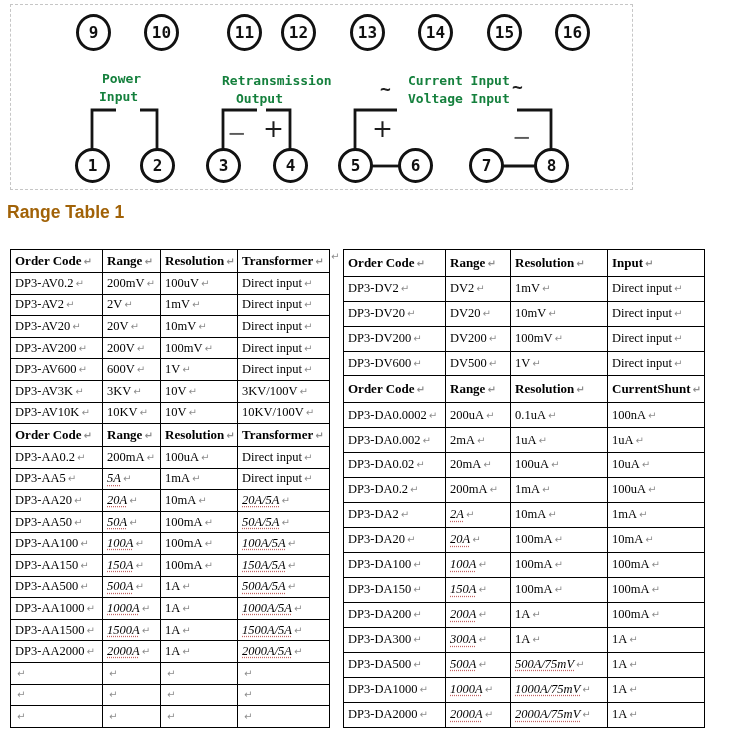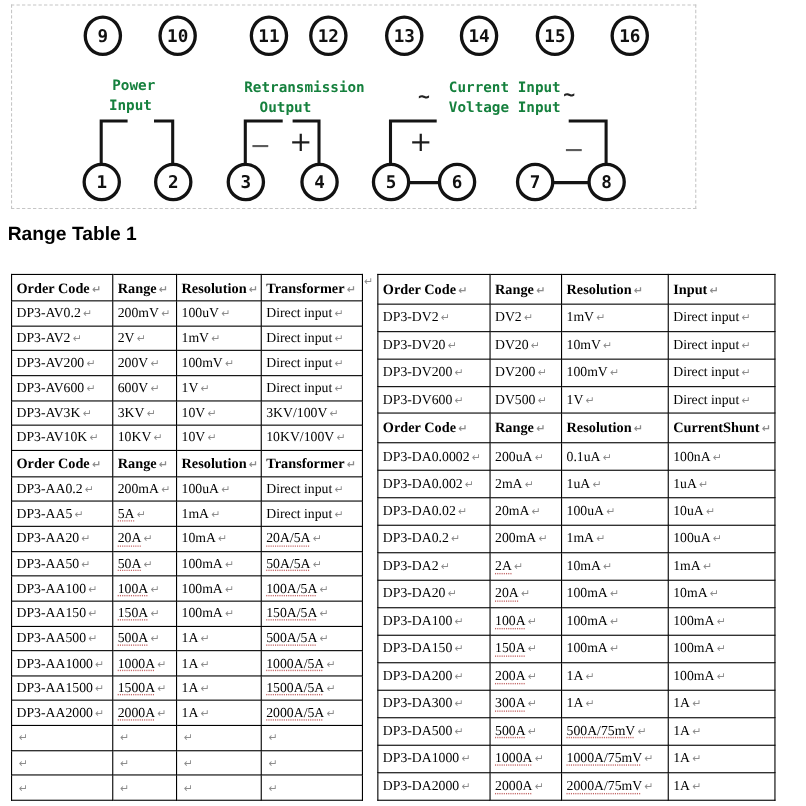--- a/index.html
+++ b/index.html
@@ -17,32 +17,32 @@
   .term.bot{width:29px;height:29px;}
   .dlabel{position:absolute;font:bold 13px "DejaVu Sans Mono", monospace;color:#15803d;
           white-space:nowrap;line-height:1;}
   .tilde{position:absolute;font:bold 18px "DejaVu Sans Mono", monospace;color:#222;line-height:1;}
   .pol{position:absolute;font-family:"DejaVu Sans", sans-serif;line-height:1;}
   .pol.minus{color:#5a5a5a;font-size:23px;}
   .pol.plus{color:#1c1c1c;font-size:25px;}
 
   
   .section-title{position:absolute;left:7px;top:202px;
-                 font:bold 17.5px "Liberation Sans", sans-serif;color:#000000;}
+                 font:bold 17.5px "Liberation Sans", sans-serif;color:#a16207;}
 
   
   .rtable{position:absolute;top:249px;border-collapse:collapse;table-layout:fixed;
           height:479px;background:#fff;}
   .rtable td{border:1px solid #000;padding:0 2px 0 4px;
              font:12.5px "Liberation Serif", serif;color:#000;
              white-space:nowrap;overflow:hidden;vertical-align:middle;}
   .rtable tr.header td{font-weight:bold;font-size:13px;}
   .mark{color:#8d8d8d;font-size:10px;margin-left:2px;font-family:"DejaVu Sans", sans-serif;}
   .sq{text-decoration-line:underline;text-decoration-style:dotted;
-      text-decoration-color:var(--sqcolor,#c06262);text-underline-offset:2px;}
+      text-decoration-color:var(--sqcolor,#c06262);text-underline-offset:2px;font-style:italic;}
   .gap-mark{position:absolute;left:331px;top:251px;color:#8d8d8d;font-size:10px;
             font-family:"DejaVu Sans", sans-serif;}
 </style>
 </head>
 <body>
 
 <div class="page">
 
   <div class="diagram">
     <div class="canvas-border"></div>
@@ -115,20 +115,26 @@
           <td><span class="txt">100uV</span><span class="mark">↵</span></td>
           <td><span class="txt">Direct input</span><span class="mark">↵</span></td>
         </tr>
         <tr class="data">
           <td><span class="txt">DP3-AV2</span><span class="mark">↵</span></td>
           <td><span class="txt">2V</span><span class="mark">↵</span></td>
           <td><span class="txt">1mV</span><span class="mark">↵</span></td>
           <td><span class="txt">Direct input</span><span class="mark">↵</span></td>
         </tr>
         <tr class="data">
+          <td><span class="txt">DP3-AV20</span><span class="mark">↵</span></td>
+          <td><span class="txt">20V</span><span class="mark">↵</span></td>
+          <td><span class="txt">10mV</span><span class="mark">↵</span></td>
+          <td><span class="txt">Direct input</span><span class="mark">↵</span></td>
+        </tr>
+        <tr class="data">
           <td><span class="txt">DP3-AV200</span><span class="mark">↵</span></td>
           <td><span class="txt">200V</span><span class="mark">↵</span></td>
           <td><span class="txt">100mV</span><span class="mark">↵</span></td>
           <td><span class="txt">Direct input</span><span class="mark">↵</span></td>
         </tr>
         <tr class="data">
           <td><span class="txt">DP3-AV600</span><span class="mark">↵</span></td>
           <td><span class="txt">600V</span><span class="mark">↵</span></td>
           <td><span class="txt">1V</span><span class="mark">↵</span></td>
           <td><span class="txt">Direct input</span><span class="mark">↵</span></td>

